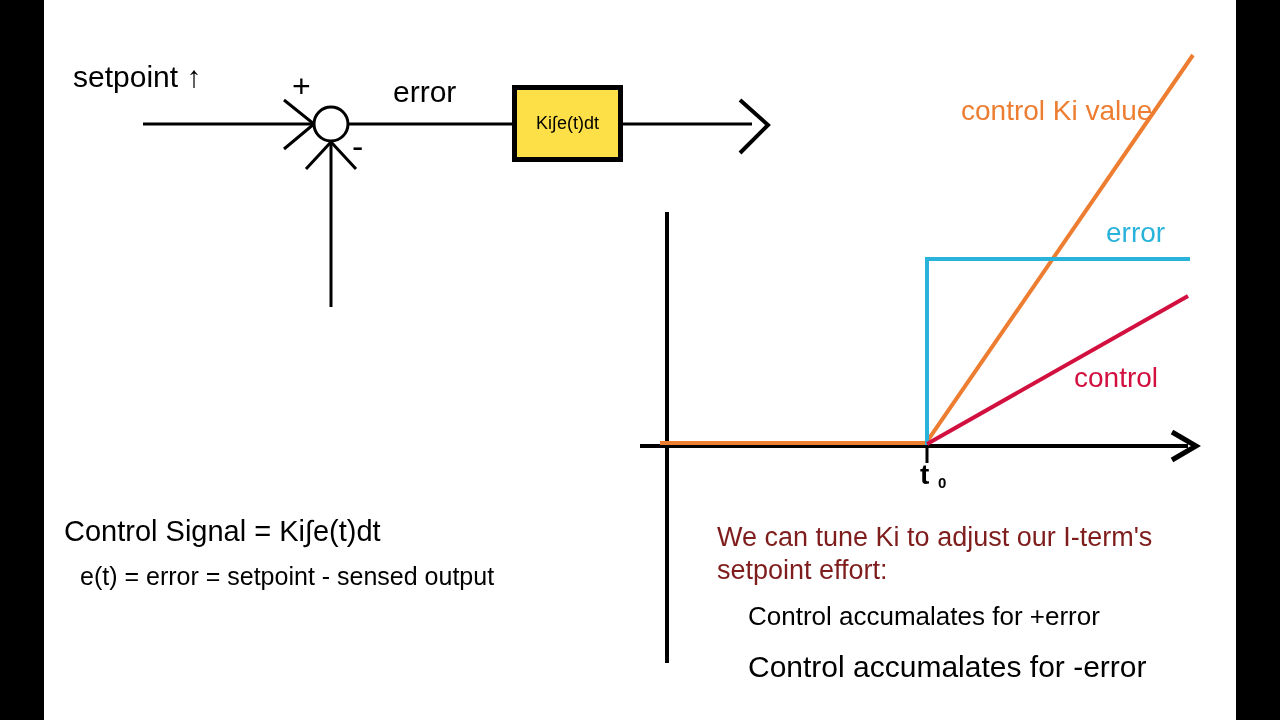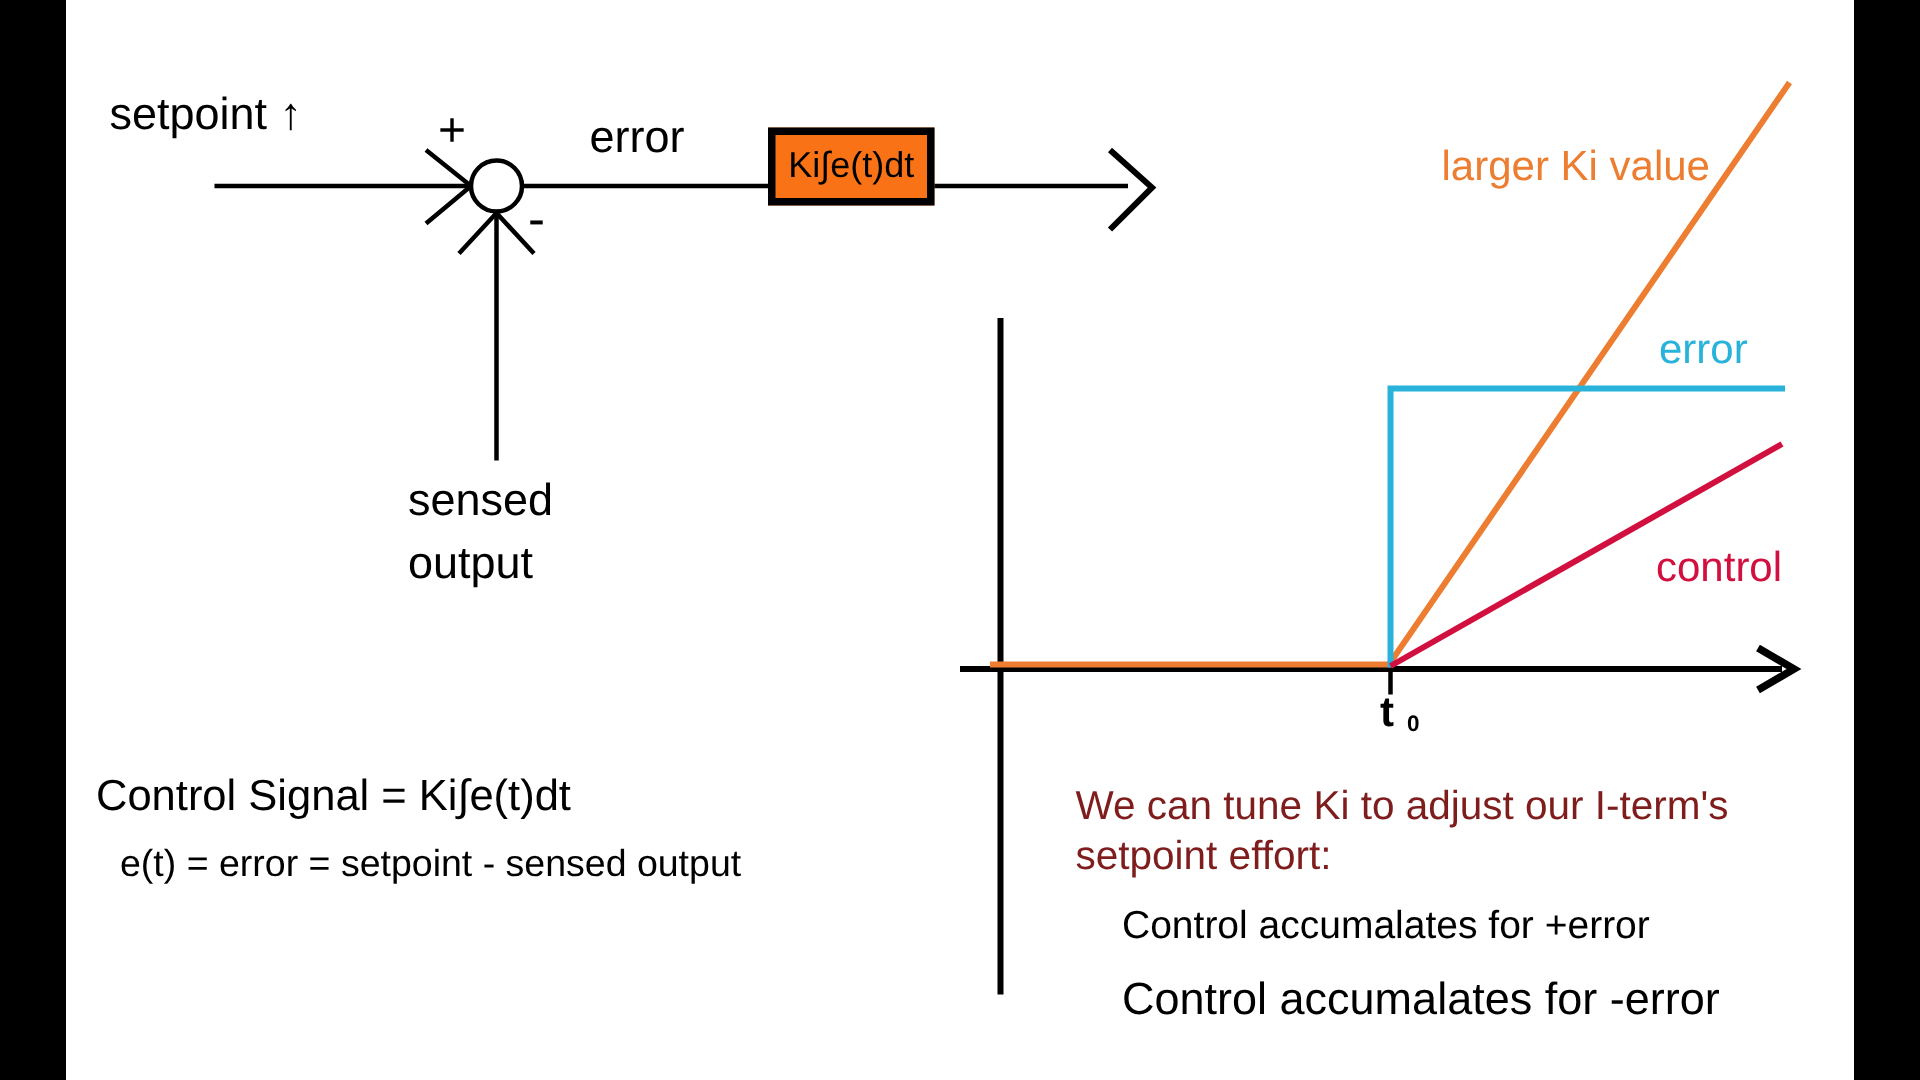--- a/index.html
+++ b/index.html
@@ -7,24 +7,24 @@
     position: relative; width: 1280px; height: 720px;
     background: #ffffff; overflow: hidden;
     font-family: "Liberation Sans", sans-serif; color: #000;
   }
   .bar { position: absolute; top: 0; height: 720px; background: #000; }
   .bar-left  { left: 0; width: 44px; }
   .bar-right { left: 1236px; width: 44px; }
   svg.overlay { position: absolute; left: 0; top: 0; }
   .lbl { position: absolute; white-space: nowrap; line-height: 1.15; }
   .gain-box {
-    position: absolute; left: 512px; top: 85px; width: 111px; height: 52px;
-    background: #f97316; border: 5px solid #000; box-sizing: border-box;
+    position: absolute; left: 512px; top: 85px; width: 111px; height: 77px;
+    background: #fde047; border: 5px solid #000; box-sizing: border-box;
     display: flex; align-items: center; justify-content: center;
-    font-size: 24px;
+    font-size: 18px;
   }
   .stacked span { display: block; }
   .red-note { color: #7f1d1d; }
   .orange-txt { color: #ed7d31; }
   .cyan-txt { color: #29b3da; }
   .crimson-txt { color: #d2103f; }
   .t0-base { position: absolute; left: 920px; top: 459px; font-size: 28px; font-weight: 700; }
   .t0-sub  { position: absolute; left: 938px; top: 474px; font-size: 15px; font-weight: 700; }
 </style>
 </head>
@@ -58,28 +58,24 @@
 
   <span class="lbl" style="left:73px; top:60px; font-size:30px;">setpoint ↑</span>
   <span class="lbl" style="left:292px; top:68px; font-size:32px;">+</span>
   <span class="lbl" style="left:352px; top:127px; font-size:34px;">-</span>
   <span class="lbl" style="left:393px; top:75px; font-size:30px;">error</span>
 
   <div class="gain-box">
     <span>Ki∫e(t)dt</span>
   </div>
 
-  <div class="lbl stacked" style="left:272px; top:313px; font-size:30px; line-height:42px;">
-    <span>sensed</span>
-    <span>output</span>
-  </div>
 
-  <span class="lbl orange-txt" style="left:961px; top:95px; font-size:28px;">larger Ki value</span>
+  <span class="lbl orange-txt" style="left:961px; top:95px; font-size:28px;">control Ki value</span>
   <span class="lbl cyan-txt" style="left:1106px; top:217px; font-size:28px;">error</span>
-  <span class="lbl crimson-txt" style="left:1074px; top:362px; font-size:28px;margin-left:30px;">control</span>
+  <span class="lbl crimson-txt" style="left:1074px; top:362px; font-size:28px;">control</span>
   <span class="t0-base">t</span>
   <span class="t0-sub">0</span>
 
   <span class="lbl" style="left:64px; top:515px; font-size:29px;">Control Signal = Ki∫e(t)dt</span>
   <span class="lbl" style="left:80px; top:562px; font-size:25px;">e(t) = error = setpoint - sensed output</span>
 
   <div class="lbl stacked red-note" style="left:717px; top:521px; font-size:27px; line-height:33px;">
     <span>We can tune Ki to adjust our I-term's</span>
     <span>setpoint effort:</span>
   </div>

